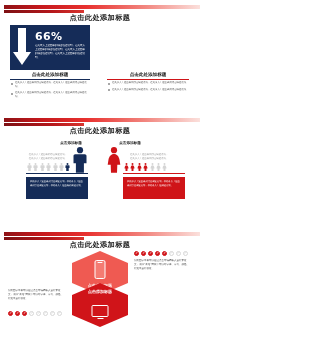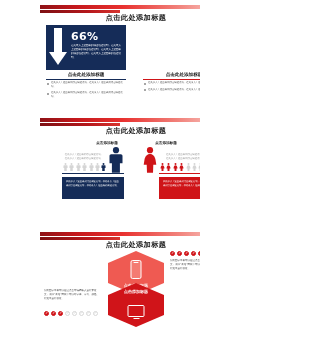--- a/index.html
+++ b/index.html
@@ -1,19 +1,19 @@
 <!DOCTYPE html>
 <html><head>
 <meta charset="utf-8">
 <style>
   html,body{margin:0;padding:0;background:#ffffff;}
   body{width:200px;height:337px;overflow:hidden;
        font-family:"DejaVu Sans","Liberation Sans",sans-serif;}
 
-  .deck{width:200px;height:337px;display:flex;flex-direction:column;margin-left:36px;}
+  .deck{width:200px;height:337px;display:flex;flex-direction:column;}
   .slide{position:relative;width:200px;height:112px;background:#ffffff;
          overflow:hidden;flex:0 0 auto;}
   .slide.s2{height:113px;}
   .gap{height:1px;background:#ffffff;flex:0 0 auto;}
 
   
   .barwrap{position:absolute;left:0;top:5px;width:200px;height:9px;}
   .bar-long{position:absolute;left:4px;top:0;width:196px;height:4px;
             background:linear-gradient(90deg,#8e1216 0%,#c4181c 18%,#e8312f 42%,#f2867f 72%,#fbe0dc 100%);}
   .bar-short{position:absolute;left:4px;top:5px;width:80px;height:3px;

